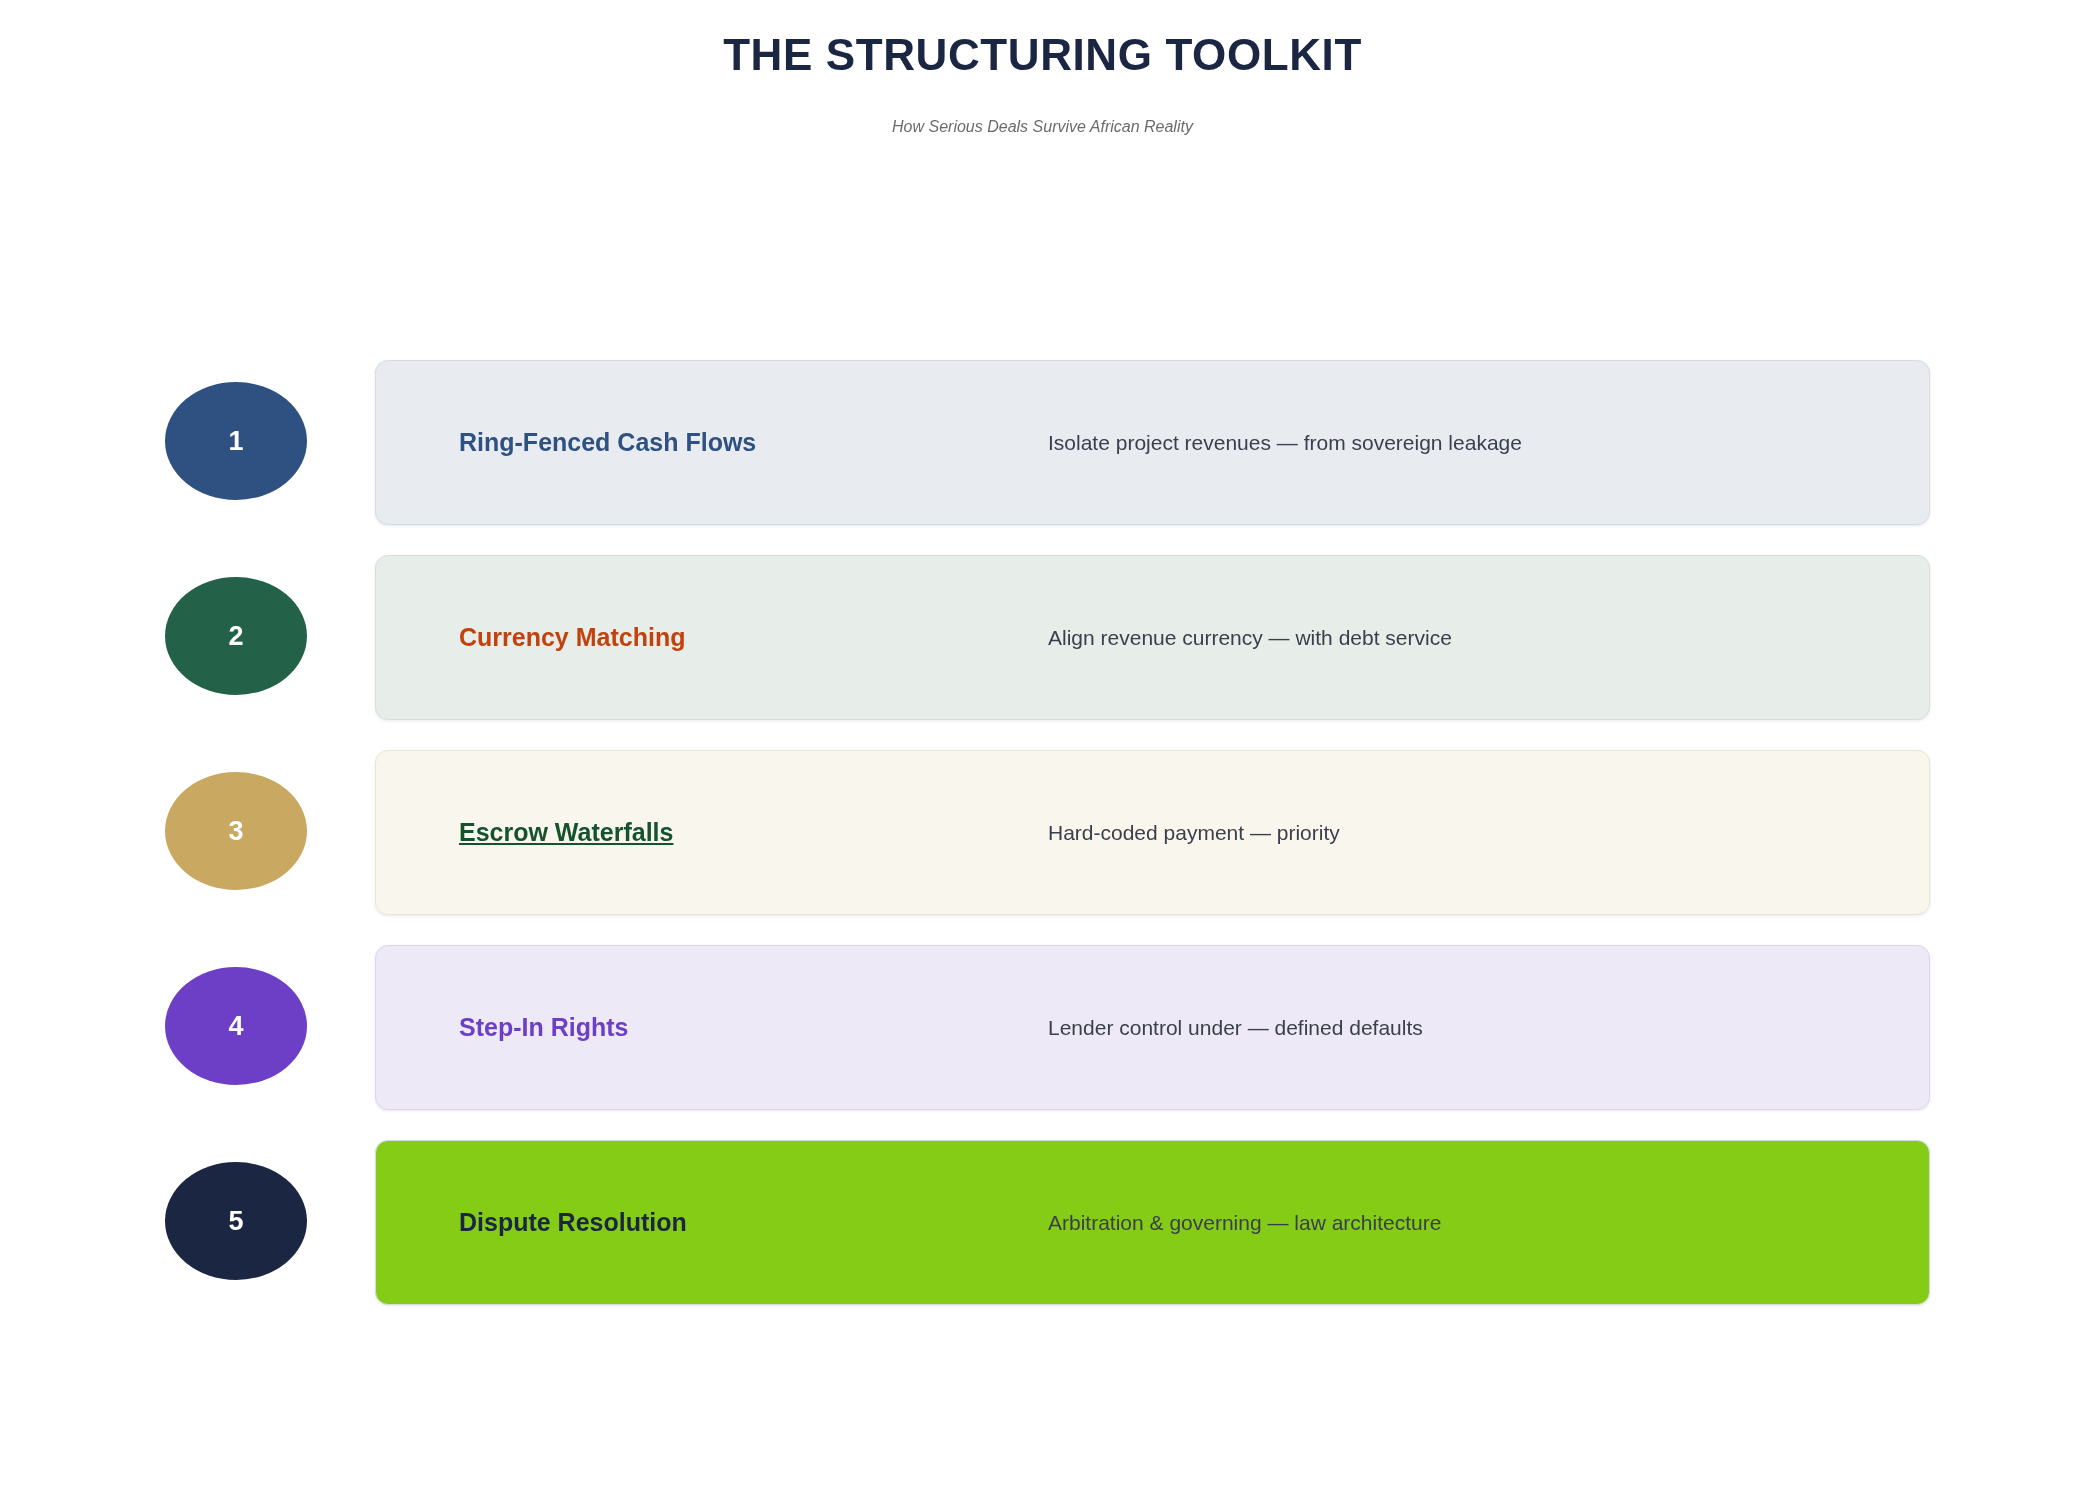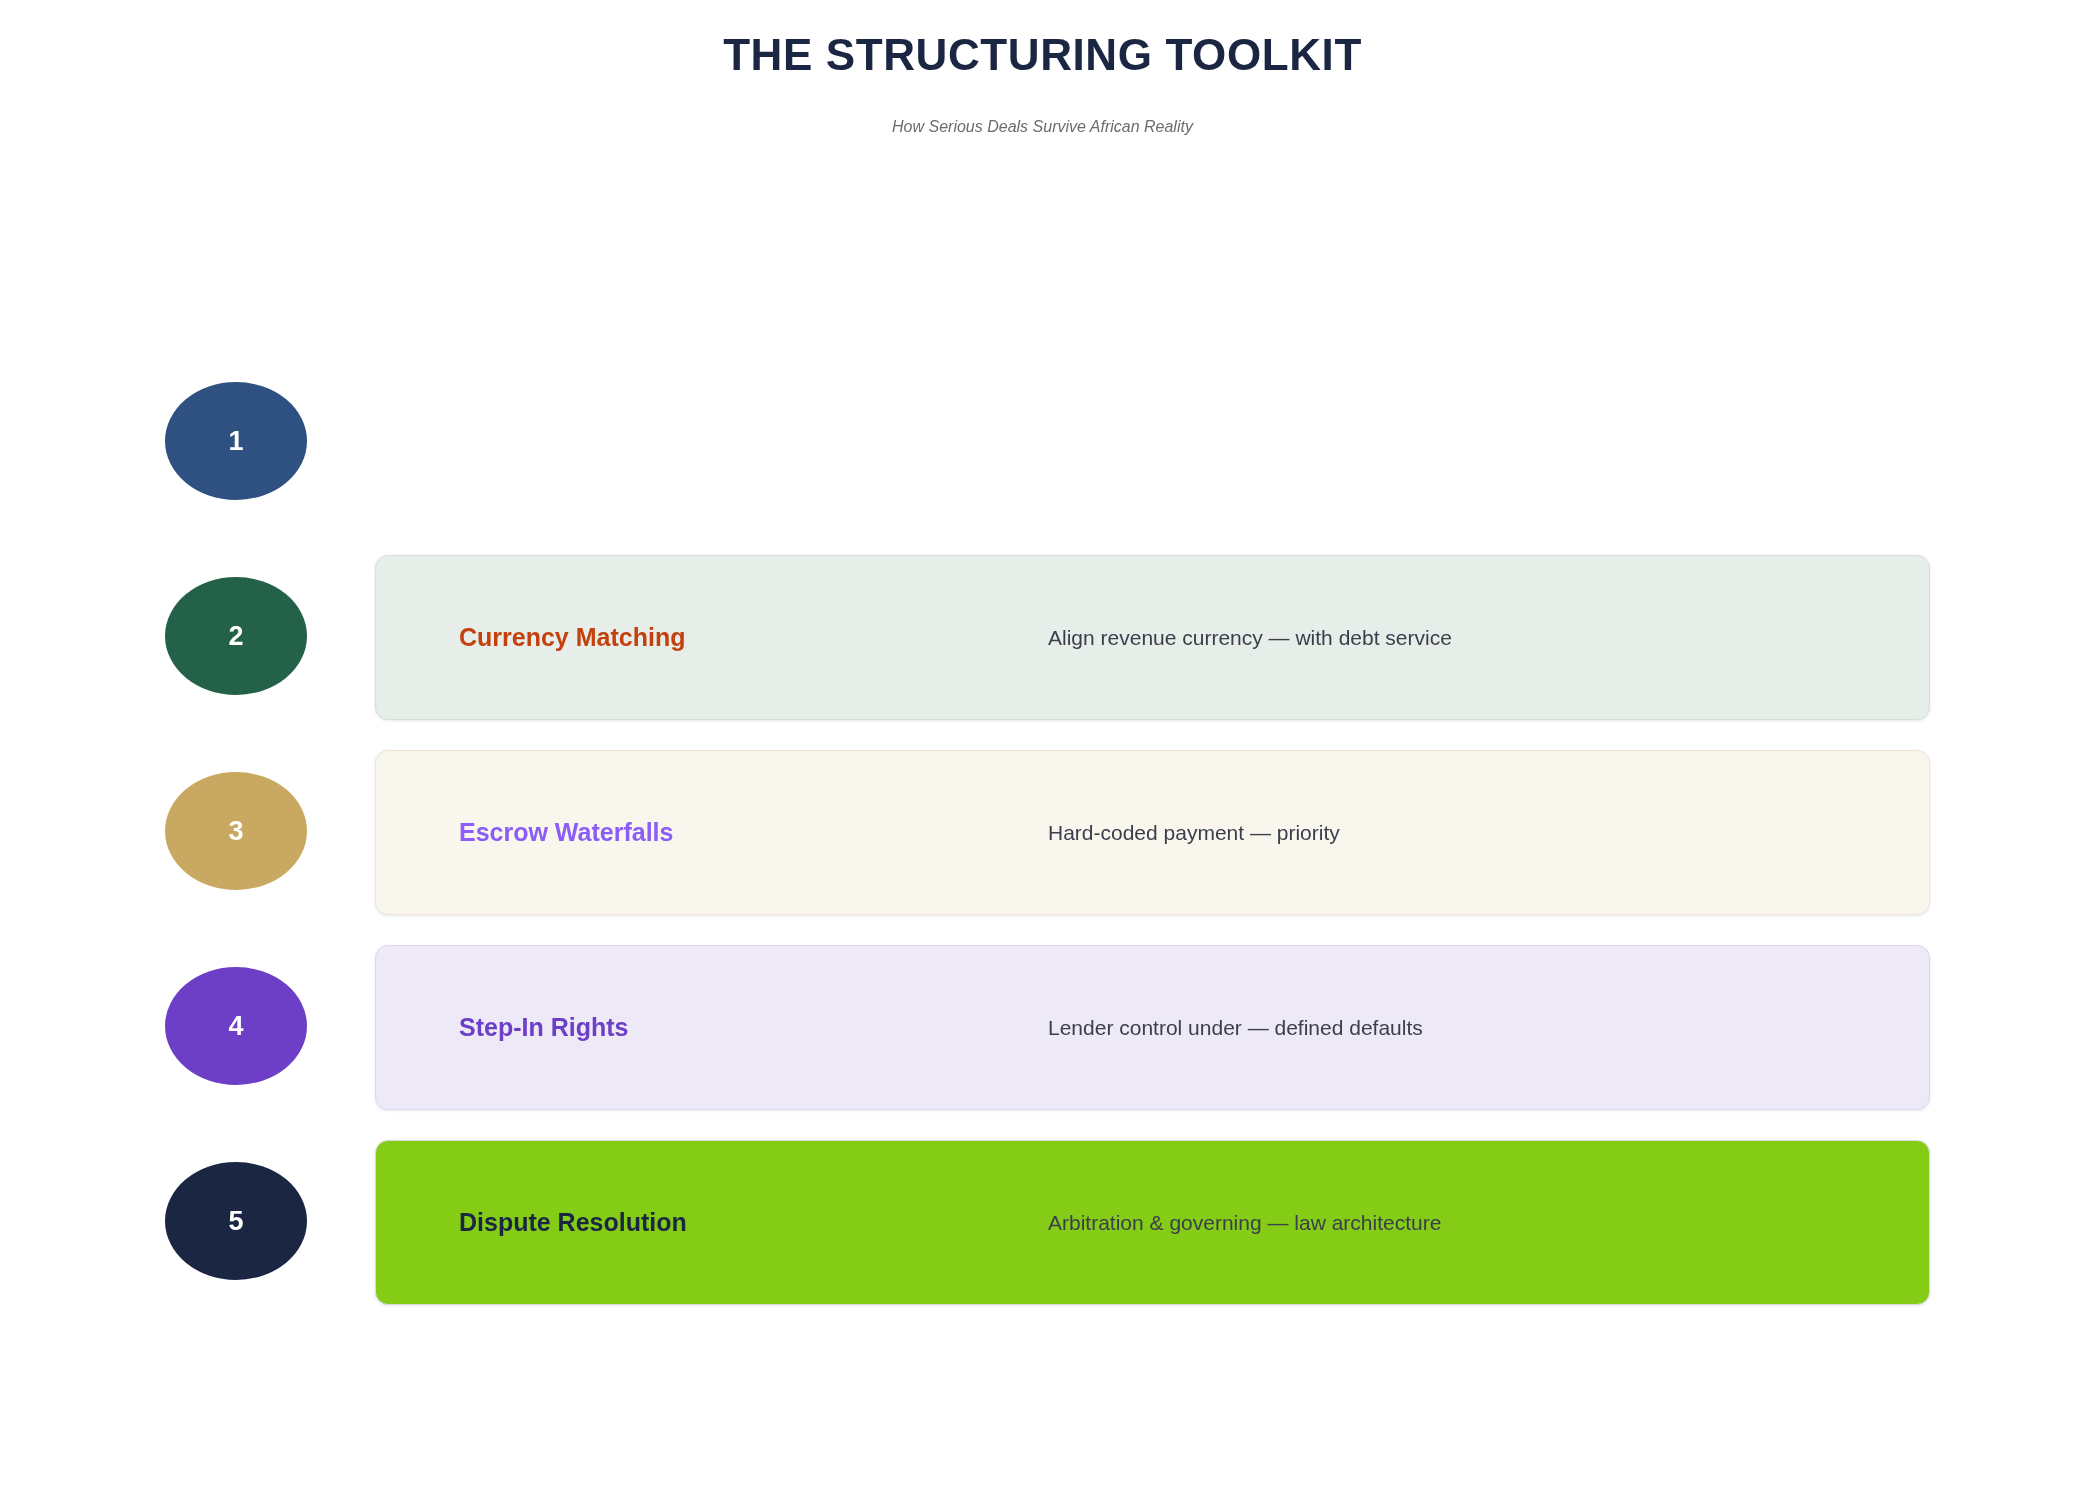--- a/index.html
+++ b/index.html
@@ -128,41 +128,47 @@
     <h1 class="title" style="color: rgb(27, 38, 66);">THE STRUCTURING TOOLKIT</h1>
     <div class="subtitle" style="color: rgb(107, 107, 107);">How Serious Deals Survive African Reality</div>
   </div>
 
   <div class="rows">
 
     <div class="row">
       <div class="badge" style="background: rgb(46, 81, 129);">
         <span>1</span>
       </div>
+      <div class="card" style="background: rgb(232, 235, 240); border: 1px solid rgb(214, 220, 230);">
+        <div class="card-inner">
+          <div class="card-title" style="color: rgb(46, 81, 129);">Ring-Fenced Cash Flows</div>
+          <div class="card-desc">Isolate project revenues — from sovereign leakage</div>
+        </div>
+      </div>
     </div>
 
     <div class="row">
       <div class="badge" style="background: rgb(36, 97, 73);">
         <span>2</span>
       </div>
       <div class="card" style="background: rgb(231, 237, 233); border: 1px solid rgb(213, 224, 217);">
         <div class="card-inner">
           <div class="card-title" style="color: #c2410c;">Currency Matching</div>
           <div class="card-desc">Align revenue currency — with debt service</div>
         </div>
       </div>
     </div>
 
     <div class="row">
       <div class="badge" style="background: rgb(201, 169, 97);">
         <span>3</span>
       </div>
       <div class="card" style="background: rgb(249, 246, 238); border: 1px solid rgb(237, 230, 213);">
         <div class="card-inner">
-          <div class="card-title" style="color: #8b5cf6;">Escrow Waterfalls</div>
+          <div class="card-title" style="color: #14532d; text-decoration: underline;">Escrow Waterfalls</div>
           <div class="card-desc">Hard-coded payment — priority</div>
         </div>
       </div>
     </div>
 
     <div class="row">
       <div class="badge" style="background: rgb(108, 63, 198);">
         <span>4</span>
       </div>
       <div class="card" style="background: rgb(237, 233, 247); border: 1px solid rgb(222, 214, 240);">

